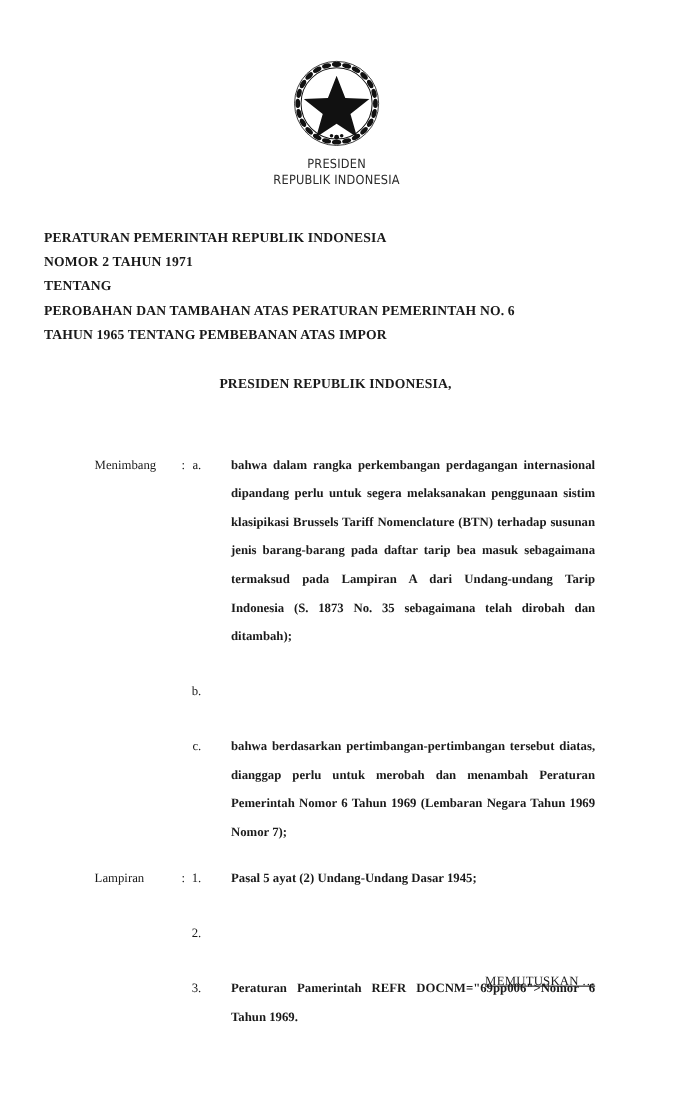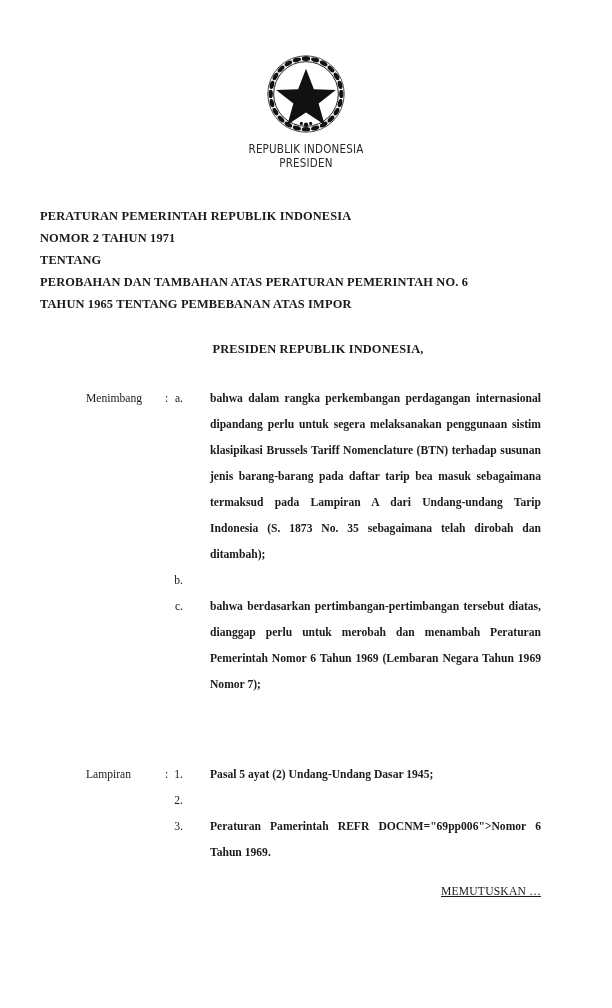--- a/index.html
+++ b/index.html
@@ -50,41 +50,42 @@
     font-weight: bold;
     font-size: 12.4px;
     line-height: 22px;
     letter-spacing: 0.15px;
   }
   #title-block .tline { white-space: nowrap; }
 
   #decision-heading {
     position: absolute;
     top: 338px;
-    left: 52px;
+    left: 39px;
     width: 532px;
     text-align: center;
     font-weight: bold;
     font-size: 12.4px;
     line-height: 22px;
     letter-spacing: 0.15px;
   }
 
   
   .section {
     position: absolute;
     left: 0;
     width: 612px;
   }
   #section-menimbang { top: 386px; }
   #section-mengingat { top: 762px; }
 
   .clause-row {
     position: relative;
     min-height: 26px;
+    margin-top: 24px;
   }
   .section-label {
     position: absolute;
     left: 86px;
     top: 0;
     font-size: 11.6px;
     line-height: 26px;
     white-space: nowrap;
   }
   .section-colon {
@@ -174,22 +175,22 @@
       <circle cx="50" cy="50" r="45.5" fill="none" stroke="#111111" stroke-width="0.9"></circle>
 
       <circle cx="50" cy="86.5" r="2.6"></circle>
       <circle cx="44.5" cy="85" r="1.9"></circle>
       <circle cx="55.5" cy="85" r="1.9"></circle>
 
       <polygon points="50,20 59.4,44.2 85.5,45.3 65.0,61.4 72.2,86.5 50,72.0 27.8,86.5 35.0,61.4 14.5,45.3 40.6,44.2"></polygon>
     </g>
   </svg>
   <div id="emblem-caption">
+    <div>PRESIDEN</div>
     <div>REPUBLIK INDONESIA</div>
-    <div>PRESIDEN</div>
   </div>
 </div>
 
 <div id="title-block">
   <div class="tline">PERATURAN PEMERINTAH REPUBLIK INDONESIA</div>
   <div class="tline">NOMOR 2 TAHUN 1971</div>
   <div class="tline">TENTANG</div>
   <div class="tline">PEROBAHAN DAN TAMBAHAN ATAS PERATURAN PEMERINTAH NO. 6</div>
   <div class="tline">TAHUN 1965 TENTANG PEMBEBANAN ATAS IMPOR</div>
 </div>

